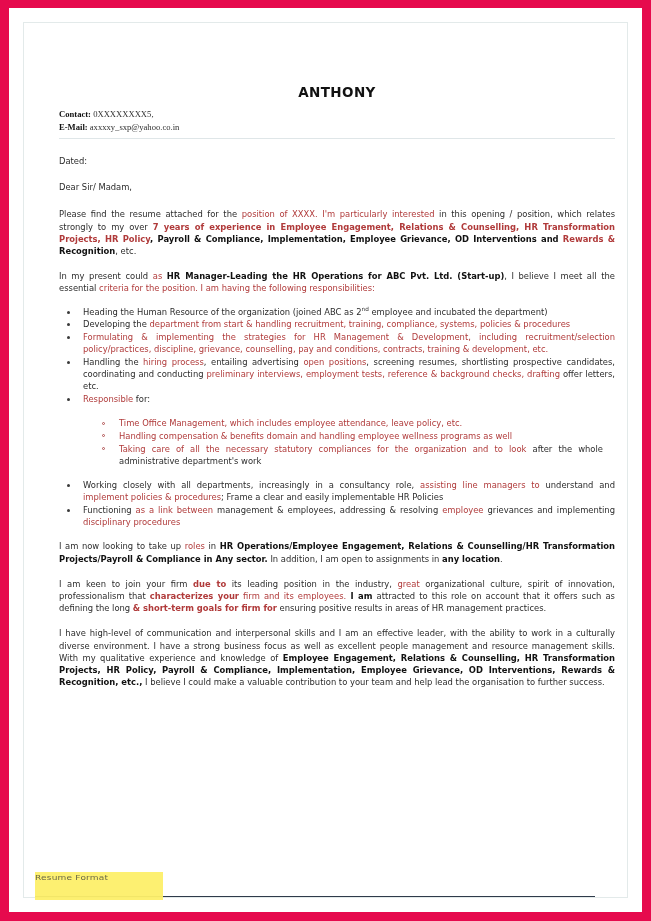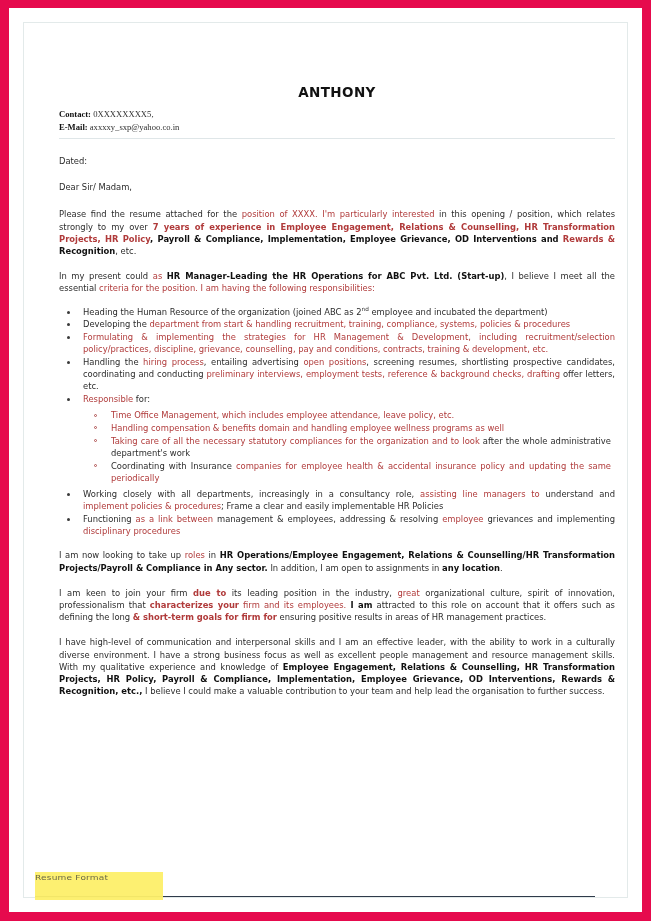--- a/index.html
+++ b/index.html
@@ -116,21 +116,21 @@
     position: absolute;
     left: 8px;
     top: 5px;
     width: 3px;
     height: 3px;
     background: #3a3a3a;
     border-radius: 50%;
   }
   ul.lvl2 {
     list-style: none;
-    margin: 4px;
+    margin: 12px;
     padding: 0;
   }
   ul.lvl2 > li {
     position: relative;
     padding-left: 24px;
     margin-bottom: 0.5px;
     text-align: justify;
   }
   ul.lvl2 > li::before {
     content: "";
@@ -217,21 +217,20 @@
 
         <li><span class="r">Responsible</span><span class="k"> for:</span>
 
           <ul class="lvl2">
             <li><span class="r">Time Office Management, which includes employee attendance, leave policy, etc.</span></li>
 
             <li><span class="r">Handling compensation &amp; benefits domain and handling </span><span class="r">employee wellness programs as well</span></li>
 
             <li><span class="r">Taking care of all the necessary statutory compliances for the organization and to look </span><span class="k">after the whole administrative department's work</span></li>
 
-            <li><span class="k">Coordinating with Insurance </span><span class="r">companies for employee</span><span class="r"> health &amp; accidental insurance policy and updating the same periodically</span></li>
 
 
           </ul>
         </li>
 
         <li><span class="k">Working closely with all departments, increasingly in a consultancy role, </span><span class="r">assisting line managers to</span><span class="k"> understand and </span><span class="r">implement policies &amp; procedures</span><span class="k">; Frame a clear and easily implementable HR Policies</span></li>
 
         <li><span class="k">Functioning </span><span class="r">as a link between</span><span class="k"> management &amp; employees, addressing &amp; resolving </span><span class="r">employee</span><span class="k"> grievances and implementing </span><span class="r">disciplinary procedures</span></li>
       </ul>
 

